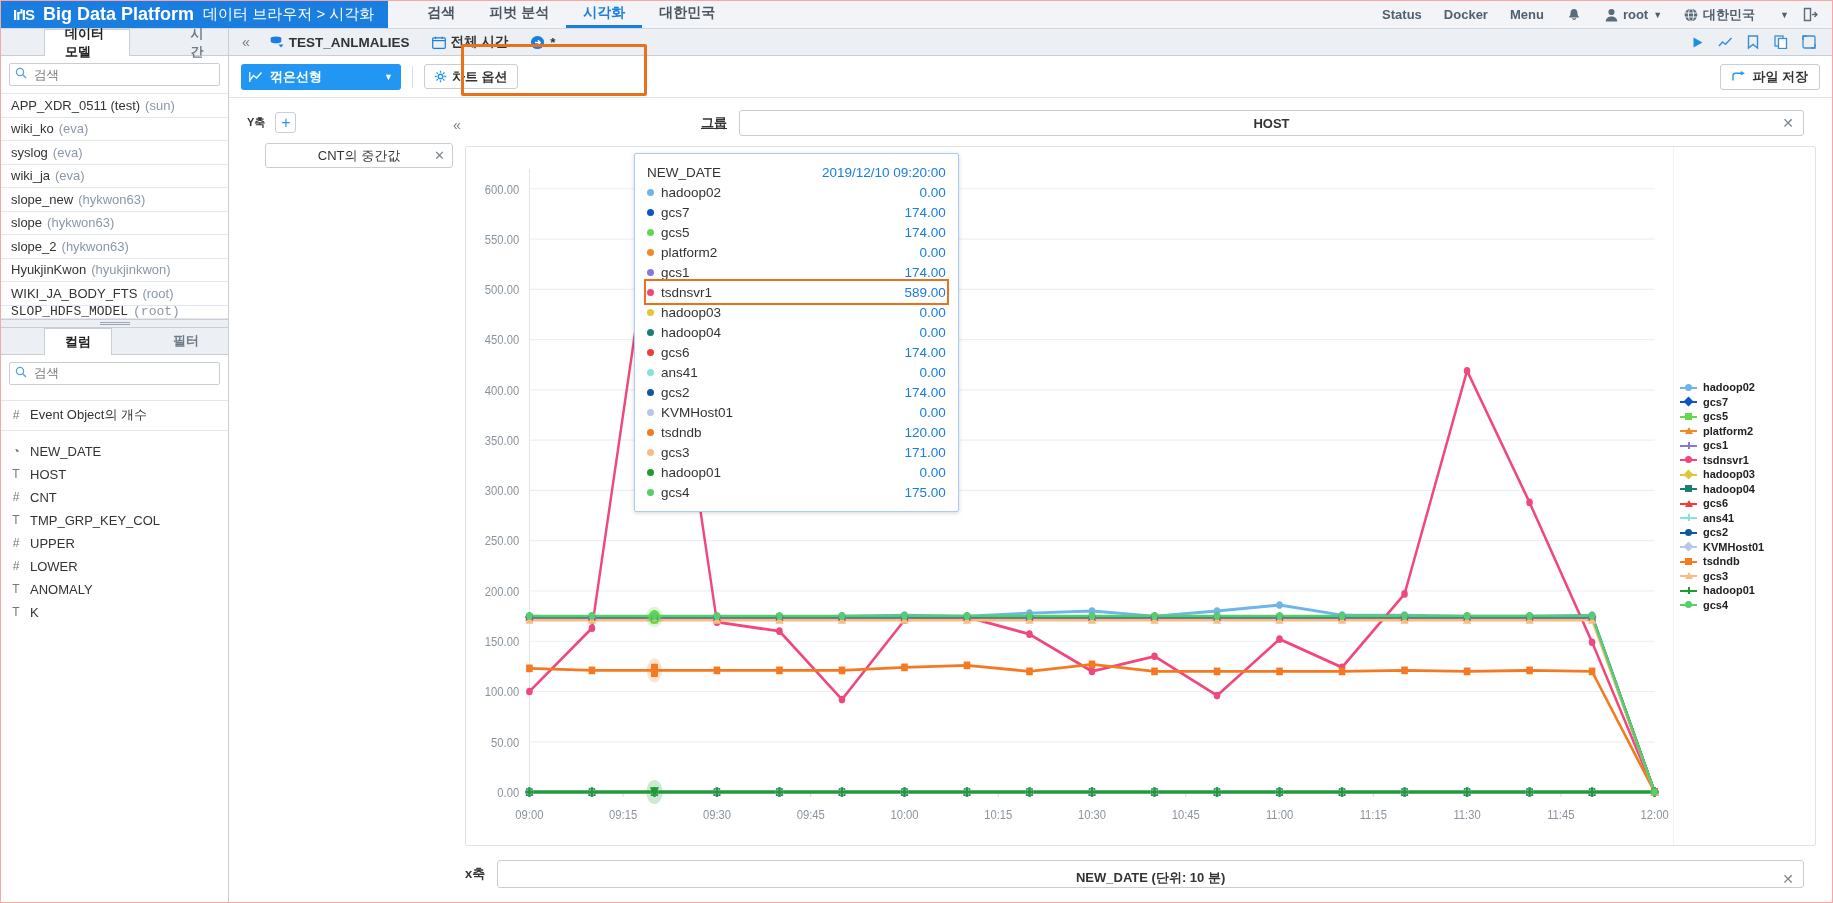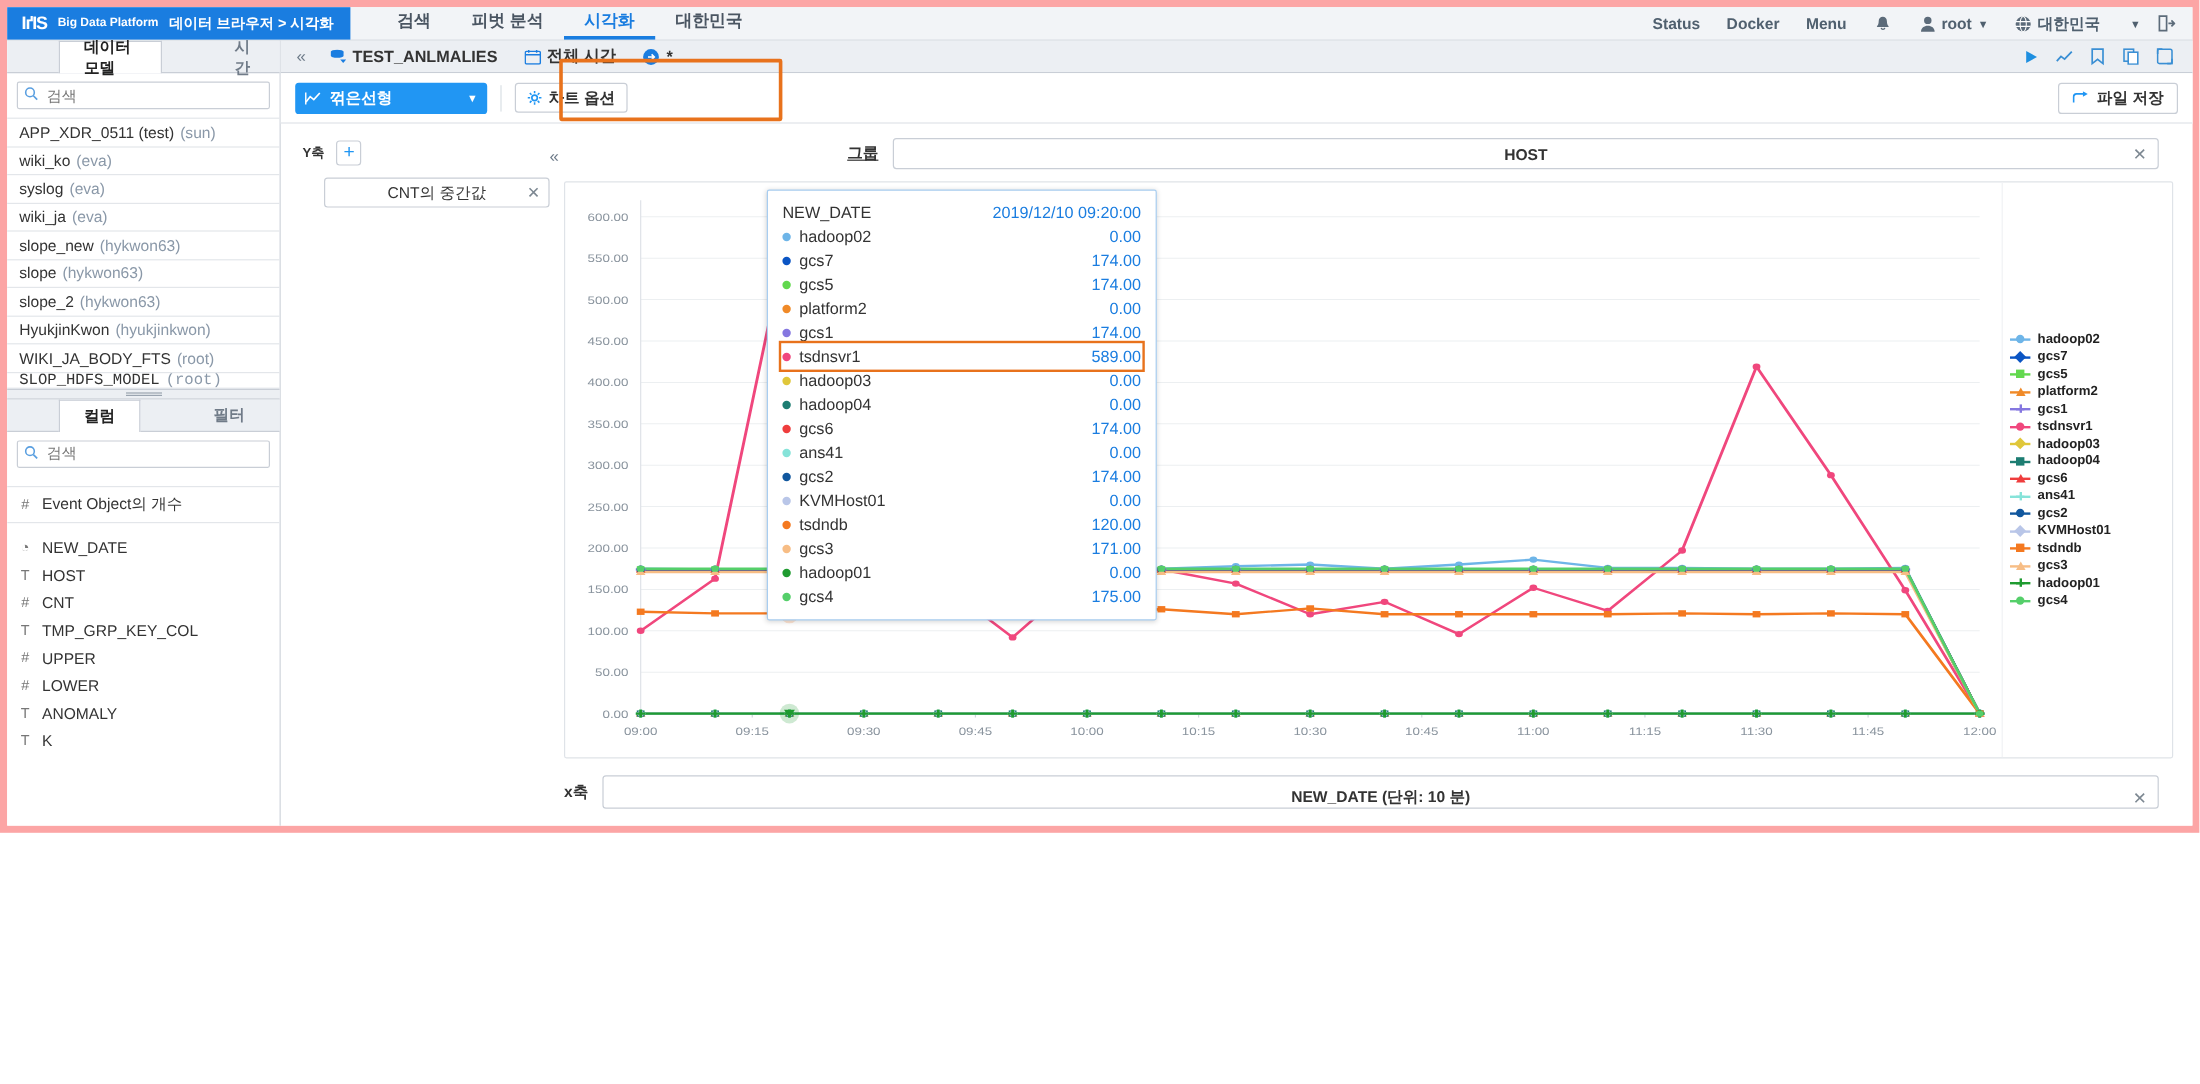--- a/index.html
+++ b/index.html
@@ -2,28 +2,28 @@
 <html><head>
 <meta charset="utf-8">
 <style>
   * { box-sizing: border-box; }
   html, body { margin:0; padding:0; }
   body {
     width:1833px; height:903px; overflow:hidden;
     font-family:"Liberation Sans", sans-serif;
     font-size:13px; color:#333; background:#fff;
   }
-  .app { width:1833px; height:694px; position:relative; display:flex; flex-direction:column; border:6px solid #fca5a5;}
+  .app { width:1833px; height:903px; position:relative; display:flex; flex-direction:column; border:1px solid #fca5a5;}
 
   
   .topbar { height:28px; background:#f2f4f7; display:flex; align-items:stretch; border-bottom:1px solid #d3d8de; flex:0 0 28px; }
   .brand { background:#1a7de0; color:#fff; display:flex; align-items:center; padding:0 14px 0 12px; font-weight:bold; font-size:14px; gap:9px; white-space:nowrap;}
   .brand .iris { font-size:15px; letter-spacing:-1px; }
-  .brand .bdp { font-size:10px; }
-  .brand .crumb { font-size:12px; font-weight:bold; }
+  .brand .bdp { font-size:18px; }
+  .brand .crumb { font-size:15px; font-weight:normal; }
   .topnav { display:flex; align-items:stretch; margin-left:22px; }
   .topnav a { display:flex; align-items:center; padding:0 17px; font-size:14px; color:#4a5562; font-weight:bold; text-decoration:none; border-bottom:3px solid transparent; }
   .topnav a.active { color:#1a7de0; border-bottom-color:#1a7de0; }
   .topright { margin-left:auto; display:flex; align-items:center; gap:0px; padding-right:8px; color:#50606f; font-weight:bold; font-size:13px;}
   .topright .ti { padding:0 11px; display:flex; align-items:center; gap:5px; white-space:nowrap;}
 
   
   .body { flex:1; display:flex; min-height:0; }
 
   

